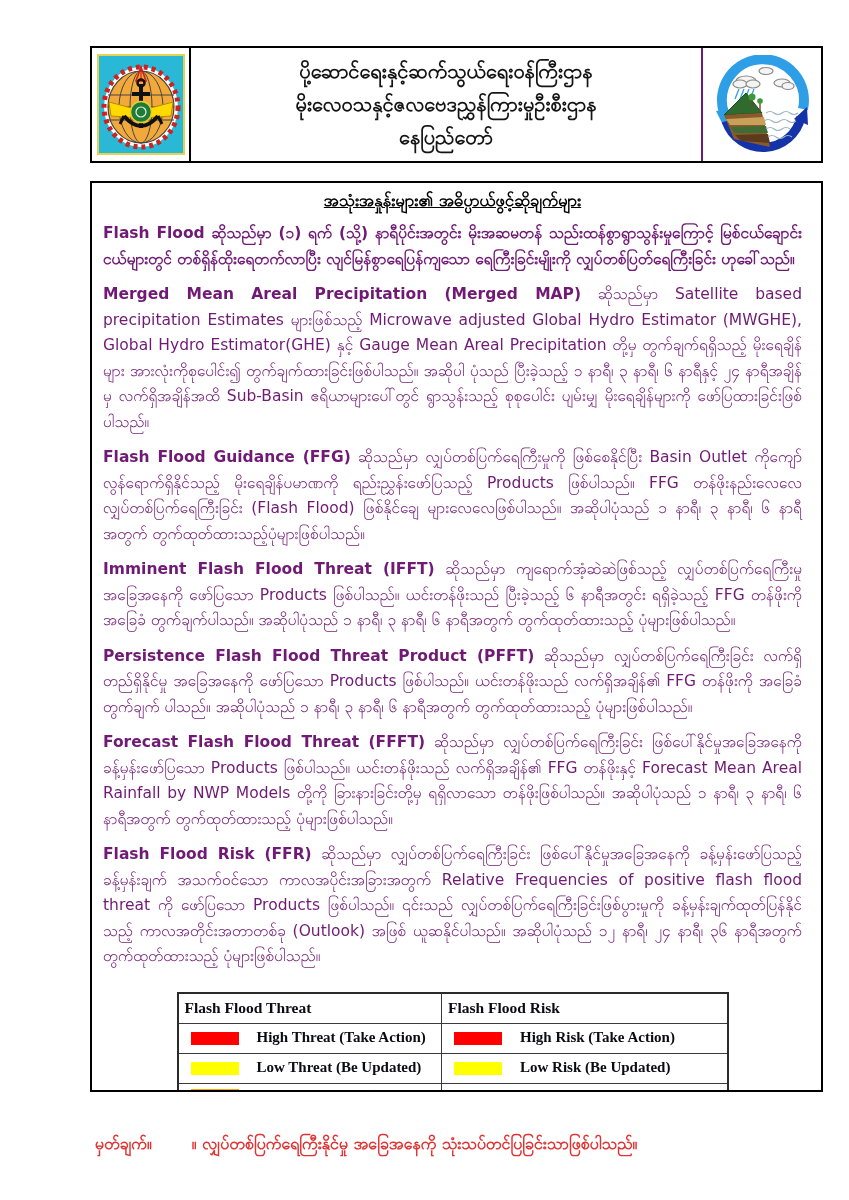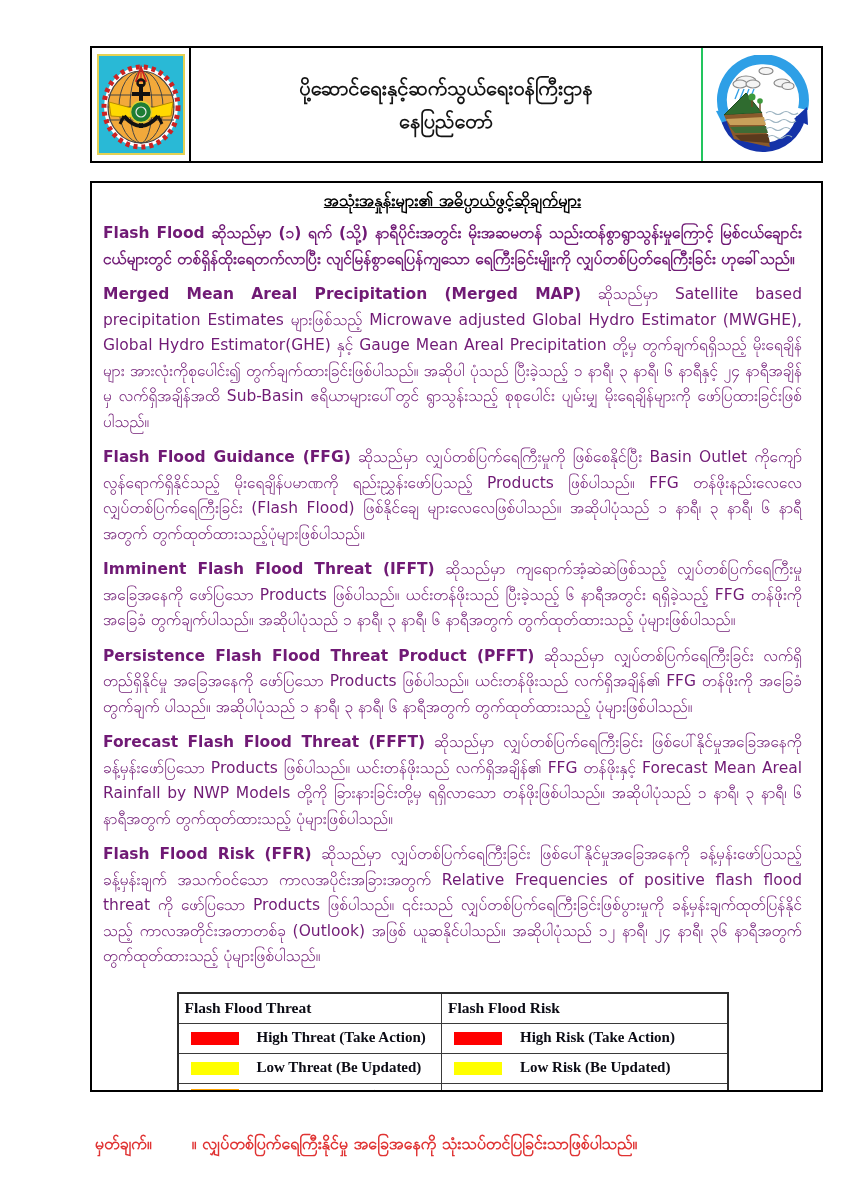--- a/index.html
+++ b/index.html
@@ -4,21 +4,21 @@
 <style>
   html,body{margin:0;padding:0;background:#ffffff;}
   .page{position:relative;width:849px;height:1200px;background:#fff;overflow:hidden;
         font-family:"DejaVu Sans","Liberation Sans",sans-serif;color:#111;}
 
   
   .header-table{position:absolute;left:90px;top:46px;width:733px;height:117px;
                 border:2px solid #000;box-sizing:border-box;display:flex;background:#fff;}
   .hcell{box-sizing:border-box;display:flex;align-items:center;justify-content:center;}
   .hcell-left{width:99px;border-right:2px solid #000;}
-  .hcell-center{flex:1;border-right:2px solid #22c55e;flex-direction:column;text-align:right;}
+  .hcell-center{flex:1;border-right:2px solid #701a75;flex-direction:column;text-align:right;}
   .hcell-right{width:118px;}
   .hline{font-weight:bold;font-size:20px;line-height:33px;color:#141414;white-space:nowrap;}
 
   
   .content-box{position:absolute;left:90px;top:181px;width:733px;height:911px;
                border:2px solid #000;box-sizing:border-box;padding:6px 19px 0 11px;overflow:hidden;background:#fff;}
   .doc-title{text-align:center;font-weight:bold;font-size:16.5px;line-height:24px;
              text-decoration:underline;margin:0 0 8px 0;color:#000;}
   .para{font-size:15.5px;line-height:25.5px;text-align:justify;margin:0 0 10px 0;color:#701a75;}
   .para .lead{font-weight:bold;}
@@ -68,20 +68,21 @@
           <circle cx="44" cy="29" r="3.5" fill="none" stroke="#111" stroke-width="2.5"></circle>
           <path d="M27 62 q17 20 34 0" stroke="#111" stroke-width="4" fill="none"></path>
           <path d="M27 62 l-4 8 M61 62 l4 8" stroke="#111" stroke-width="3" fill="none"></path>
           <circle cx="44" cy="58" r="10.5" fill="#1E7D35" stroke="#E2CF33" stroke-width="1.5"></circle>
           <circle cx="44" cy="58" r="5" fill="none" stroke="#EDEDED" stroke-width="1.2"></circle>
         </svg>
       </span>
     </div>
     <div class="hcell hcell-center">
       <div class="hline">ပို့ဆောင်ရေးနှင့်ဆက်သွယ်ရေးဝန်ကြီးဌာန</div>
+      <div class="hline">မိုးလေဝသနှင့်ဇလဗေဒညွှန်ကြားမှုဦးစီးဌာန</div>
       <div class="hline">နေပြည်တော်</div>
     </div>
     <div class="hcell hcell-right">
 
       <span>
         <svg width="108" height="100" viewBox="0 0 108 100">
           <circle cx="54" cy="50" r="46" fill="#FFFFFF"></circle>
 
           <path d="M16 58 A 41 41 0 1 1 95 54" fill="none" stroke="#2E9FE6" stroke-width="10"></path>
           <path d="M8 56 L26 54 L15 70 Z" fill="#2E9FE6"></path>

